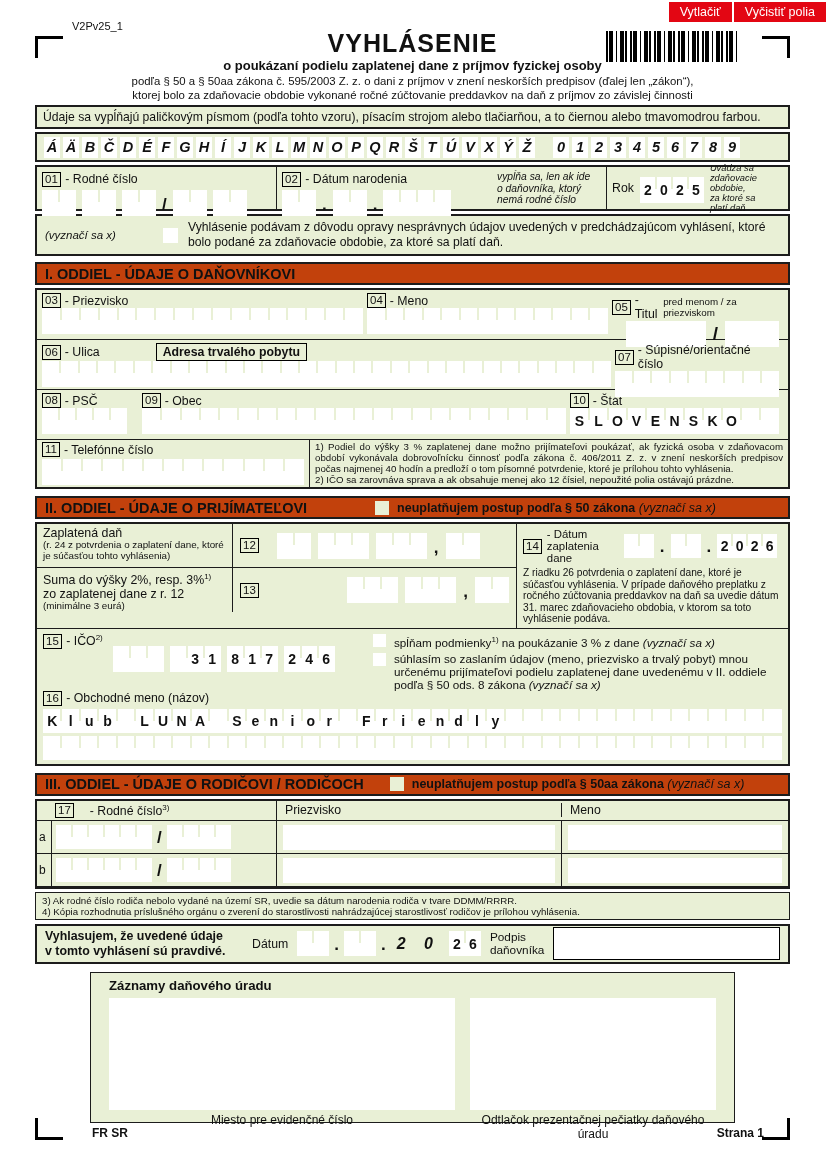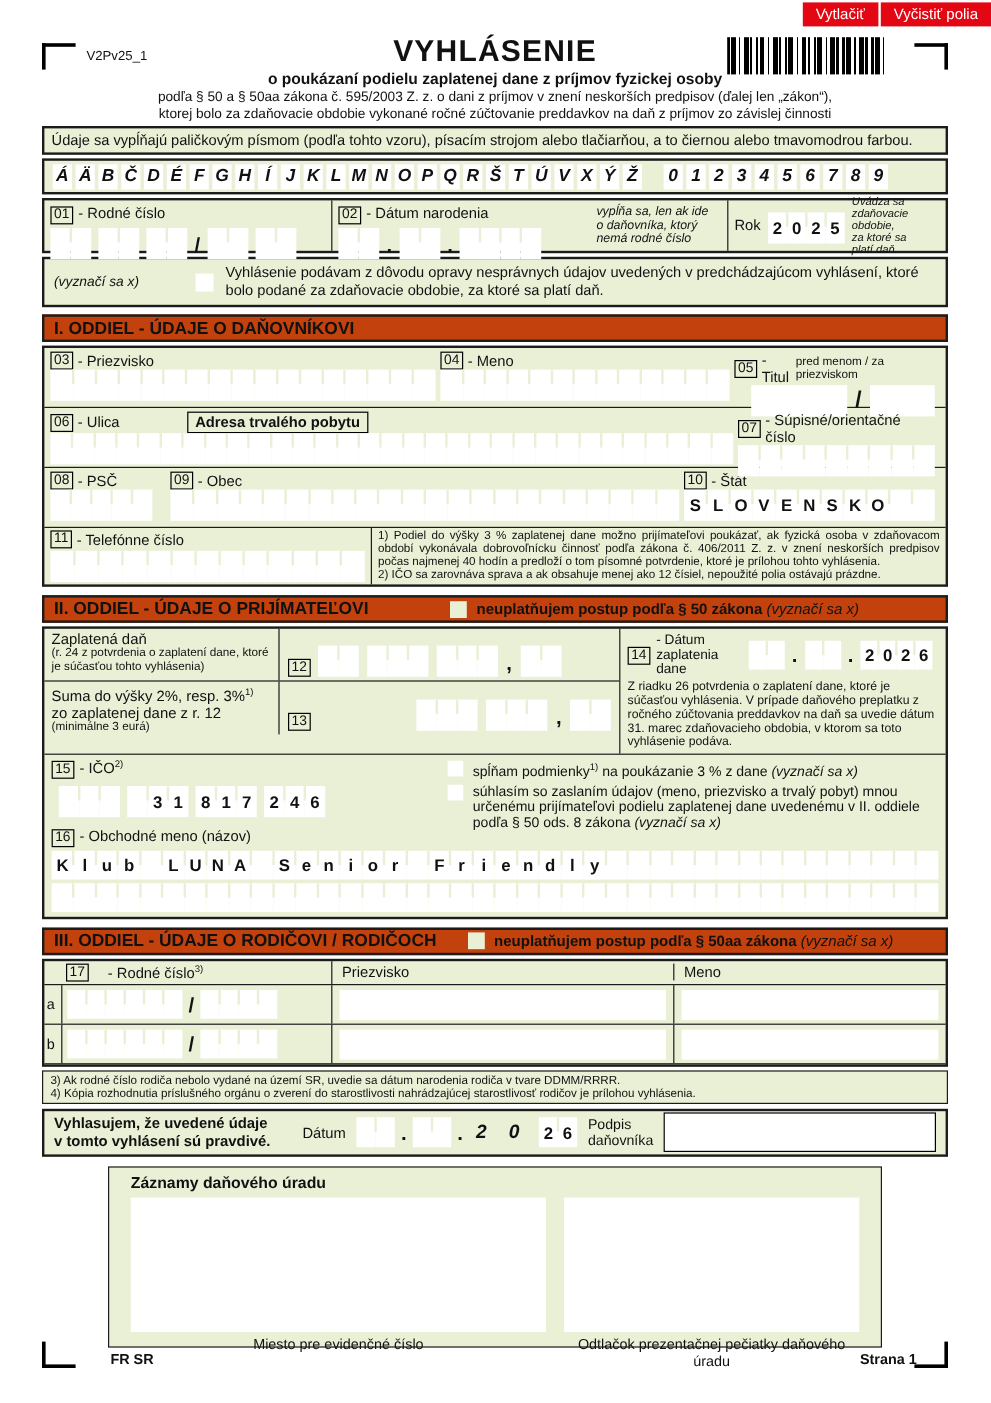--- a/index.html
+++ b/index.html
@@ -19,21 +19,21 @@
   .topbtns{position:absolute;top:2px;right:0;display:flex;gap:2px;z-index:5;}
   .rbtn{background:var(--red);color:#fff;font-size:12.5px;padding:3px 11px;border:none;cursor:pointer;font-family:inherit;}
 
   
   .crop{position:absolute;width:28px;height:22px;}
   .crop.tl{left:35px;top:36px;border-left:3px solid #000;border-top:3px solid #000;}
   .crop.tr{right:36px;top:36px;border-right:3px solid #000;border-top:3px solid #000;}
   .crop.bl{left:35px;top:1118px;border-left:3px solid #000;border-bottom:3px solid #000;}
   .crop.br{right:36px;top:1118px;border-right:3px solid #000;border-bottom:3px solid #000;}
 
-  .formcode{position:absolute;left:72px;top:41px;font-size:11px;}
+  .formcode{position:absolute;left:72px;top:20px;font-size:11px;}
   .barcode{position:absolute;left:606px;top:31px;width:134px;height:31px;
     background:repeating-linear-gradient(90deg,#000 0 2px,#fff 2px 3px,#000 3px 7px,#fff 7px 10px,#000 10px 11px,#fff 11px 14px,#000 14px 18px,#fff 18px 19px,#000 19px 21px,#fff 21px 24px);}
 
   .main{position:absolute;left:35px;top:28px;width:755px;}
 
   .hdr{ text-align:center;}
   .hdr .title{font-size:25px;font-weight:700;letter-spacing:1px;line-height:30px;}
   .hdr .subtitle{font-size:13px;font-weight:700;line-height:16px;}
   .hdr .law{font-size:11.4px;line-height:14px;}
 
@@ -106,30 +106,30 @@
   .cnotes{flex:1;border-left:1.5px solid var(--bd);padding:1px 5px;font-size:9.7px;line-height:11px;text-align:justify;}
 
   
   .s2top{display:flex;border-bottom:1.5px solid var(--bd);}
   .s2left{width:480px;border-right:1.5px solid var(--bd);}
   .s2row{display:flex;height:44px;}
   .s2row.first{border-bottom:1.5px solid var(--bd);}
   .s2lab{width:196px;border-right:1.5px solid var(--bd);padding:2px 6px;}
   .s2lab .t1{font-size:12.4px;line-height:14px;}
   .s2lab .t2{font-size:9.8px;line-height:10.5px;}
-  .s2field{flex:1;display:flex;align-items:flex-end;gap:6px;padding:3px 7px;}
+  .s2field{flex:1;display:flex;align-items:center;gap:18px;padding:3px 7px;}
   .s2field .comb{gap:7px;}
   .s2field.f13{justify-content:space-between;}
   .s2right{flex:1;}
   .d14{display:flex;align-items:center;gap:5px;padding:4px 6px 0 6px;}
   .d14 .lbl{font-size:11.4px;line-height:12px;width:72px;}
   .d14 .cell{width:15px;height:24px;}
   .datenote{font-size:10.2px;line-height:11.6px;padding:3px 6px;}
   .s2ico{display:flex;height:58px;padding:2px 6px;}
-  .icoleft{width:330px;display:flex;flex-direction:column;gap:4px;}
+  .icoleft{width:330px;display:flex;gap:4px;}
   .icoleft .comb{margin-left:6px;margin-top:2px;gap:6px;}
   .icoright{flex:1;display:flex;flex-direction:column;gap:3px;padding-top:2px;}
   .chk{display:flex;gap:8px;align-items:flex-start;font-size:11.7px;line-height:13px;}
   .chk .cb{width:13px;height:13px;margin-top:1px;}
   .sup{font-size:8px;vertical-align:super;}
   .s2name{padding:1px 6px 4px 6px;}
   .s2name .comb{margin-top:3px;}
   .s2name .cell{height:24px;}
 
   

